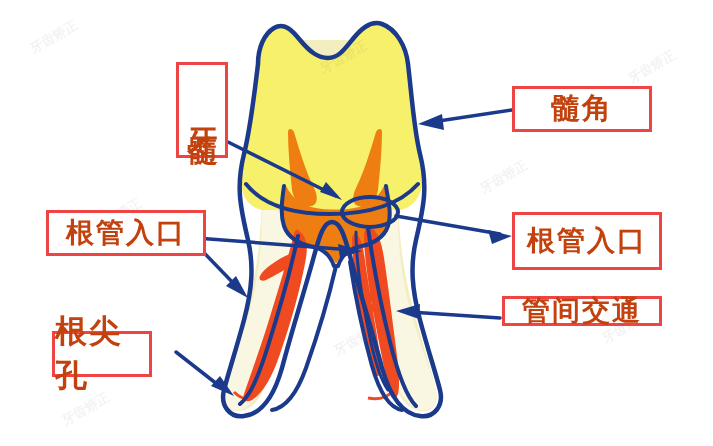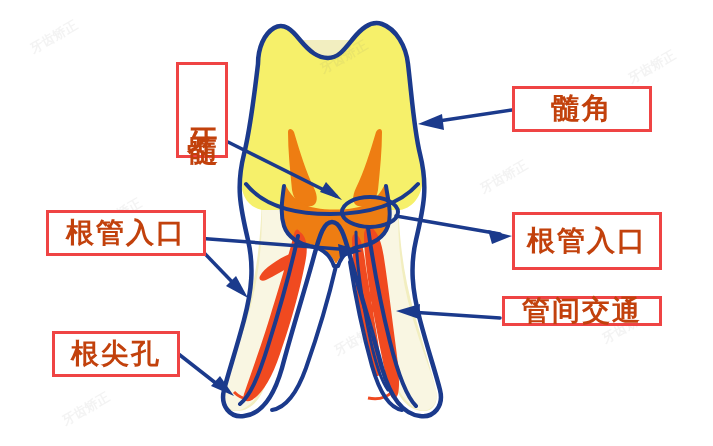--- a/index.html
+++ b/index.html
@@ -40,21 +40,21 @@
     writing-mode: vertical-rl;
     text-orientation: upright;
     letter-spacing: 8px;
     padding-top: 4px;
   }
   #lbl-pulp      { left:176px; top:62px;  width:52px;  height:96px;  font-size:30px; }
   #lbl-horn      { left:512px; top:86px;  width:140px; height:46px;  font-size:29px; }
   #lbl-lateral   { left:46px;  top:210px; width:160px; height:46px;  font-size:28px; }
   #lbl-orifice   { left:512px; top:212px; width:150px; height:58px;  font-size:28px; }
   #lbl-inter     { left:502px; top:296px; width:160px; height:30px;  font-size:28px; }
-  #lbl-apical    { left:52px;  top:331px; width:128px; height:46px;  font-size:28px; }
+  #lbl-apical    { left:52px;  top:331px; width:100px; height:46px;  font-size:32px; }
 
   .wm {
     position: absolute;
     color: rgba(120,120,120,0.09);
     font-family: "Liberation Sans", sans-serif;
     font-size: 13px;
     font-weight: 700;
     transform: rotate(-30deg);
     white-space: nowrap;
     pointer-events: none;

